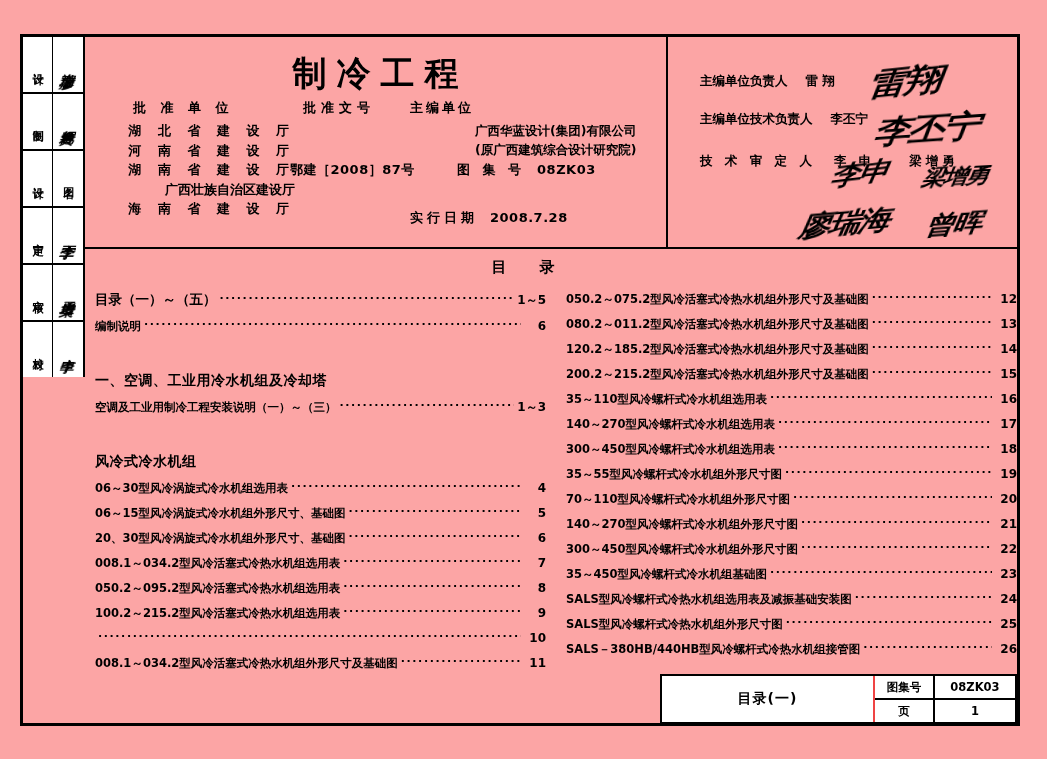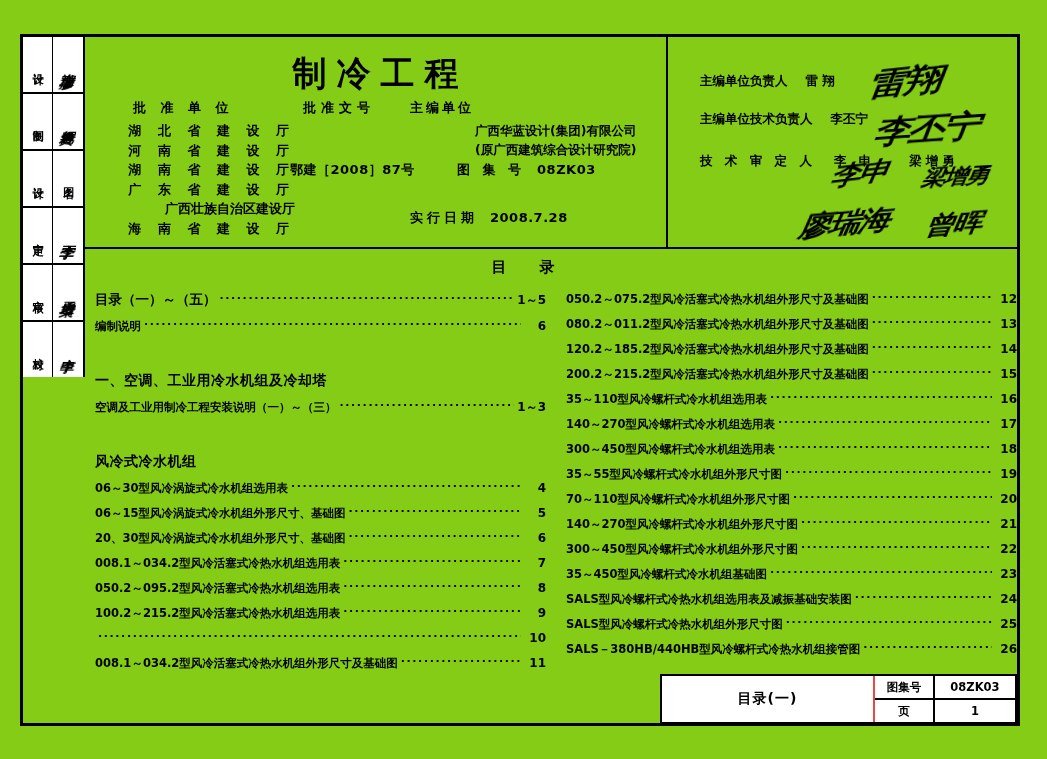--- a/index.html
+++ b/index.html
@@ -6,21 +6,21 @@
   html, body {
     width: 1047px; height: 759px;
     background: #ffffff;
     font-family: "DejaVu Sans", "Liberation Sans", sans-serif;
     color: #000;
     overflow: hidden;
   }
   #page {
     position: relative;
     width: 1047px; height: 759px;
-    background: #84cc16;
+    background: #fca5a5;
   }
 
   
   #outer-frame {
     position: absolute;
     left: 20px; top: 34px;
     width: 1000px; height: 692px;
     border: 3px solid #000;
   }
 
@@ -344,21 +344,20 @@
       <div id="doc-title">制冷工程</div>
 
       <div class="approve-head" id="lbl-approve-unit">批 准 单 位</div>
       <div class="approve-head" id="lbl-approve-no">批准文号</div>
       <div class="approve-head" id="lbl-chief-unit">主编单位</div>
 
       <div id="unit-list">
           <div class="loose">湖 北 省 建 设 厅</div>
           <div class="loose">河 南 省 建 设 厅</div>
           <div class="loose">湖 南 省 建 设 厅</div>
-          <div class="loose">广 东 省 建 设 厅</div>
           <div class="tight">广西壮族自治区建设厅</div>
           <div class="loose">海 南 省 建 设 厅</div>
         </div>
 
       <div id="chief-unit-name">
         <div>广西华蓝设计(集团)有限公司</div>
         <div>(原广西建筑综合设计研究院)</div>
       </div>
 
       <div id="approve-no-val">鄂建［2008］87号</div>

